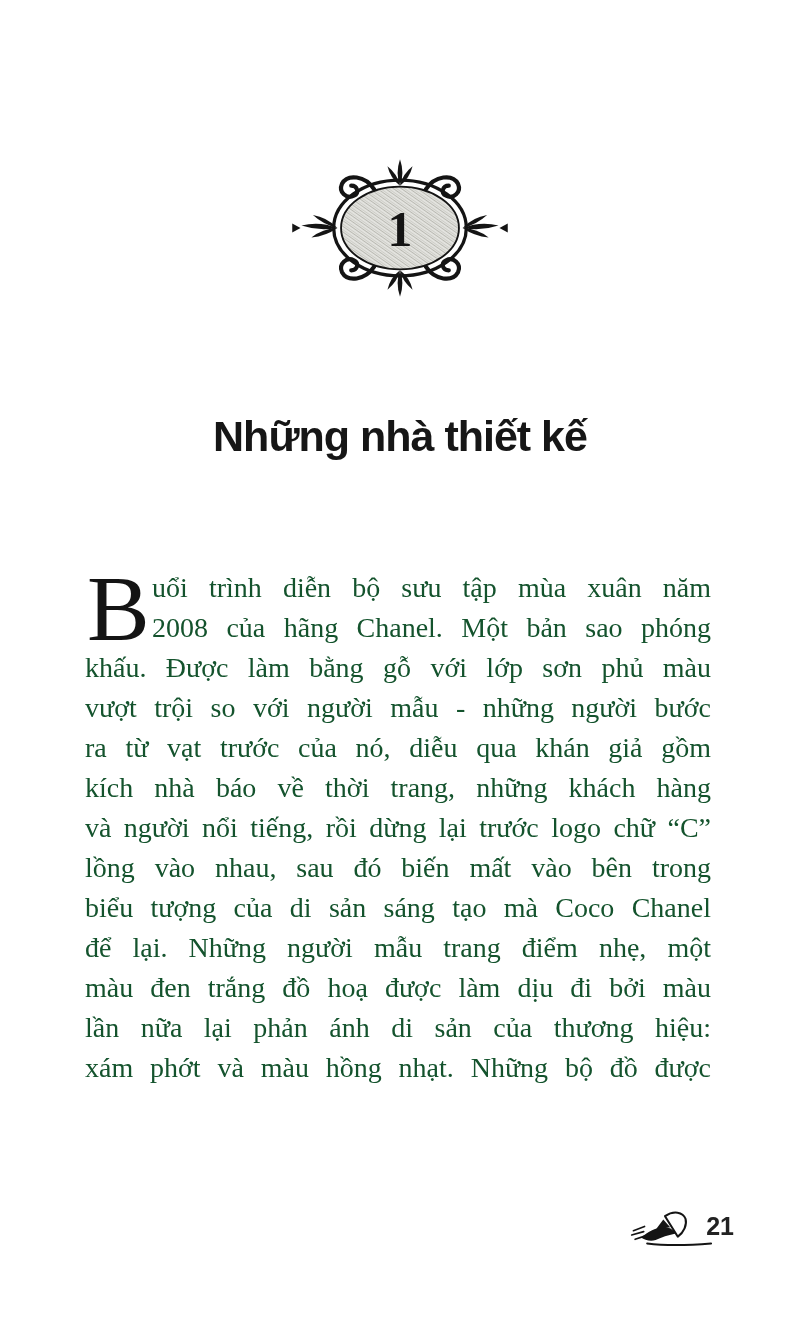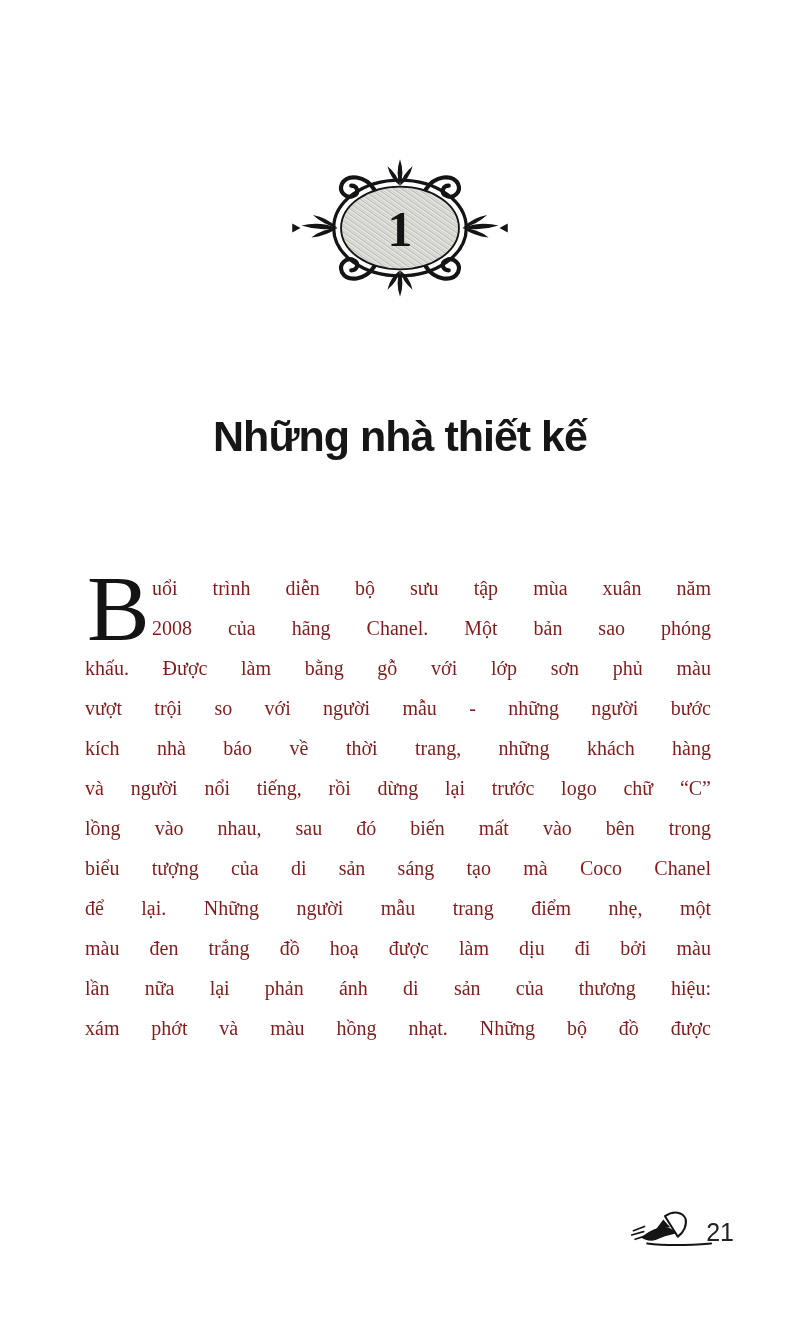--- a/index.html
+++ b/index.html
@@ -35,41 +35,42 @@
 
   
   .body-text {
     position:absolute;
     top:568px; left:85px;
     width:626px;
   }
   .body-line {
     height:40px;
     line-height:40px;
-    font-size:20px;
+    font-size:28px;
     text-align:justify;
     text-align-last:justify;
-    color:#7f1d1d;
+    color:#14532d;
   }
   .body-line.ind { margin-left:67px; }
   .dropcap {
     position:absolute;
     left:2px; top:-7px;
     font-size:94px;
     line-height:1;
     font-family:"Liberation Serif", serif;
     color:#141414;
   }
 
   
   .footer {
     position:absolute;
     top:1208px; right:66px;
     display:flex;
-    align-items:flex-end;
+    align-items:center;
+    font-weight:bold;
   }
   .page-number {
     font-family:"Liberation Sans", sans-serif;
     font-size:25px;
     color:#222;
     line-height:1;
     padding-bottom:5px;
     margin-left:-6px;
   }
 </style>
@@ -120,20 +121,21 @@
   </div>
 
   <div class="chapter-title">Những nhà thiết kế</div>
 
   <div class="body-text">
     <span class="dropcap">B</span>
     <div class="body-line ind">uổi trình diễn bộ sưu tập mùa xuân năm</div>
     <div class="body-line ind">2008 của hãng Chanel. Một bản sao phóng</div>
     <div class="body-line">khấu. Được làm bằng gỗ với lớp sơn phủ màu</div>
     <div class="body-line">vượt trội so với người mẫu - những người bước</div>
+    <div class="body-line">ra từ vạt trước của nó, diễu qua khán giả gồm</div>
     <div class="body-line">kích nhà báo về thời trang, những khách hàng</div>
     <div class="body-line">và người nổi tiếng, rồi dừng lại trước logo chữ “C”</div>
     <div class="body-line">lồng vào nhau, sau đó biến mất vào bên trong</div>
     <div class="body-line">biểu tượng của di sản sáng tạo mà Coco Chanel</div>
     <div class="body-line">để lại. Những người mẫu trang điểm nhẹ, một</div>
     <div class="body-line">màu đen trắng đồ hoạ được làm dịu đi bởi màu</div>
     <div class="body-line">lần nữa lại phản ánh di sản của thương hiệu:</div>
     <div class="body-line">xám phớt và màu hồng nhạt. Những bộ đồ được</div>
   </div>
 

